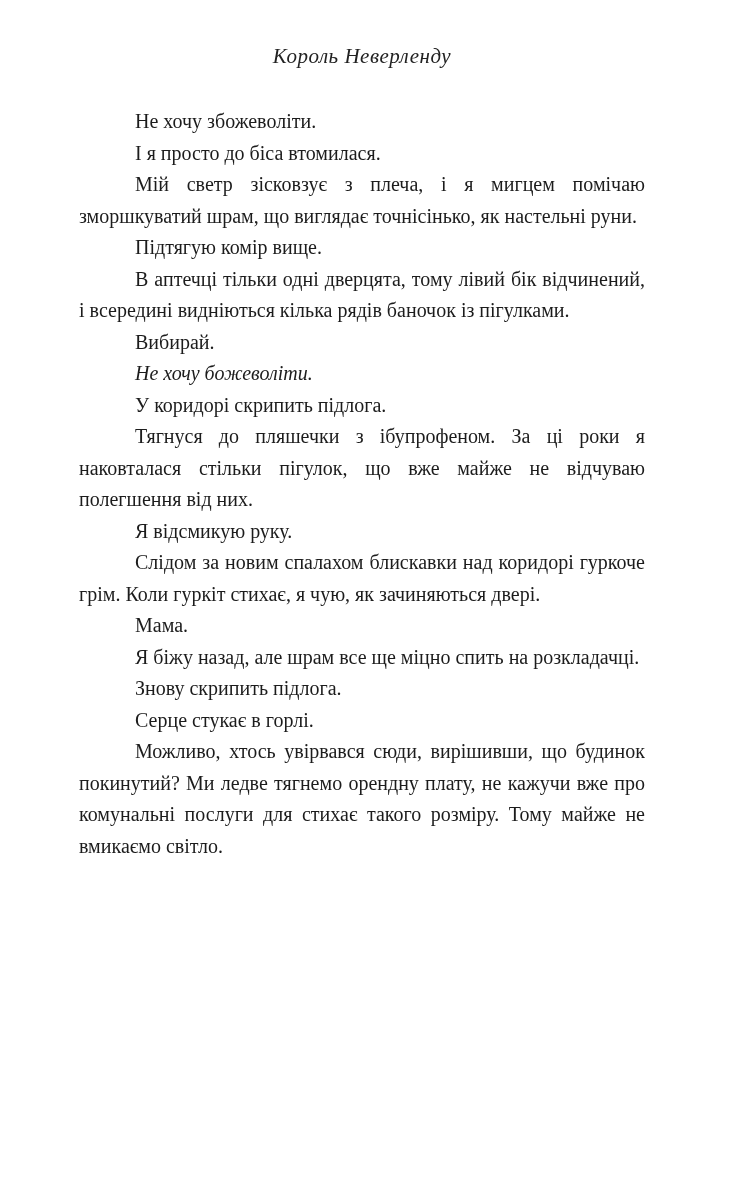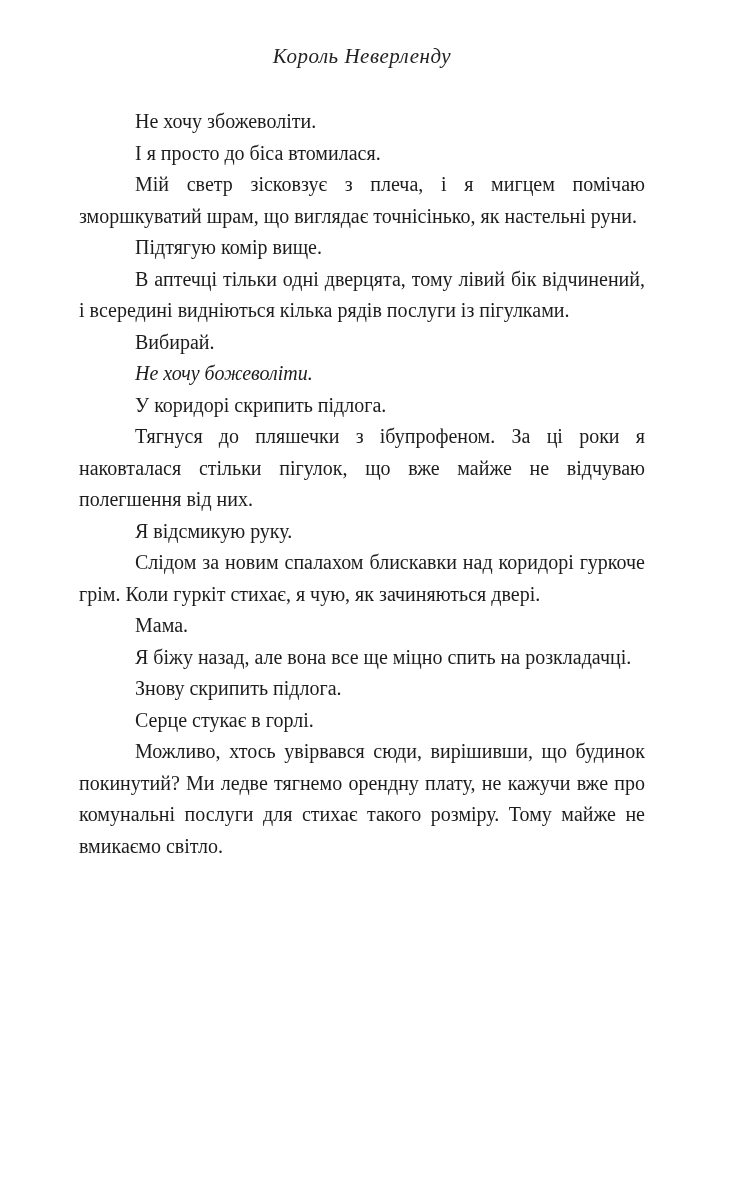--- a/index.html
+++ b/index.html
@@ -60,29 +60,29 @@
 
 <div class="page">
 
   <div class="running-head">Король Неверленду</div>
 
   <div class="text-block">
     <p>Не хочу збожеволіти.</p>
     <p>І я просто до біса втомилася.</p>
     <p>Мій светр зісковзує з плеча, і я мигцем помічаю зморшкуватий шрам, що виглядає точнісінько, як настельні руни.</p>
     <p>Підтягую комір вище.</p>
-    <p>В аптечці тільки одні дверцята, тому лівий бік відчинений, і всередині видніються кілька рядів послуги із пігулками.</p>
+    <p>В аптечці тільки одні дверцята, тому лівий бік відчинений, і всередині видніються кілька рядів баночок із пігулками.</p>
     <p>Вибирай.</p>
     <p class="italic">Не хочу божеволіти.</p>
     <p>У коридорі скрипить підлога.</p>
     <p>Тягнуся до пляшечки з ібупрофеном. За ці роки я наковталася стільки пігулок, що вже майже не відчуваю полегшення від них.</p>
     <p>Я відсмикую руку.</p>
     <p>Слідом за новим спалахом блискавки над коридорі гуркоче грім. Коли гуркіт стихає, я чую, як зачиняються двері.</p>
     <p>Мама.</p>
-    <p>Я біжу назад, але вона все ще міцно спить на розкладачці.</p>
+    <p>Я біжу назад, але шрам все ще міцно спить на розкладачці.</p>
     <p>Знову скрипить підлога.</p>
     <p>Серце стукає в горлі.</p>
     <p>Можливо, хтось увірвався сюди, вирішивши, що будинок покинутий? Ми ледве тягнемо орендну плату, не кажучи вже про комунальні послуги для стихає такого розміру. Тому майже не вмикаємо світло.</p>
     <p>Повільно зачиняю за собою двері спальні й за­микаю замок. У нас немає зброї або чогось, що</p>
   </div>
 
   <div class="folio">13</div>
 
 </div>
 

